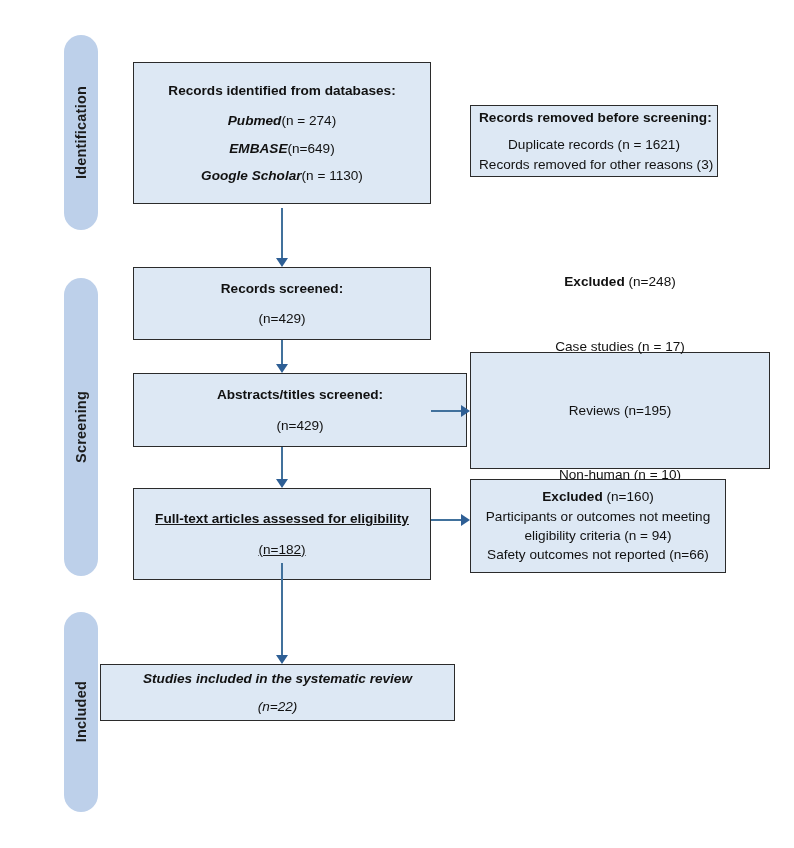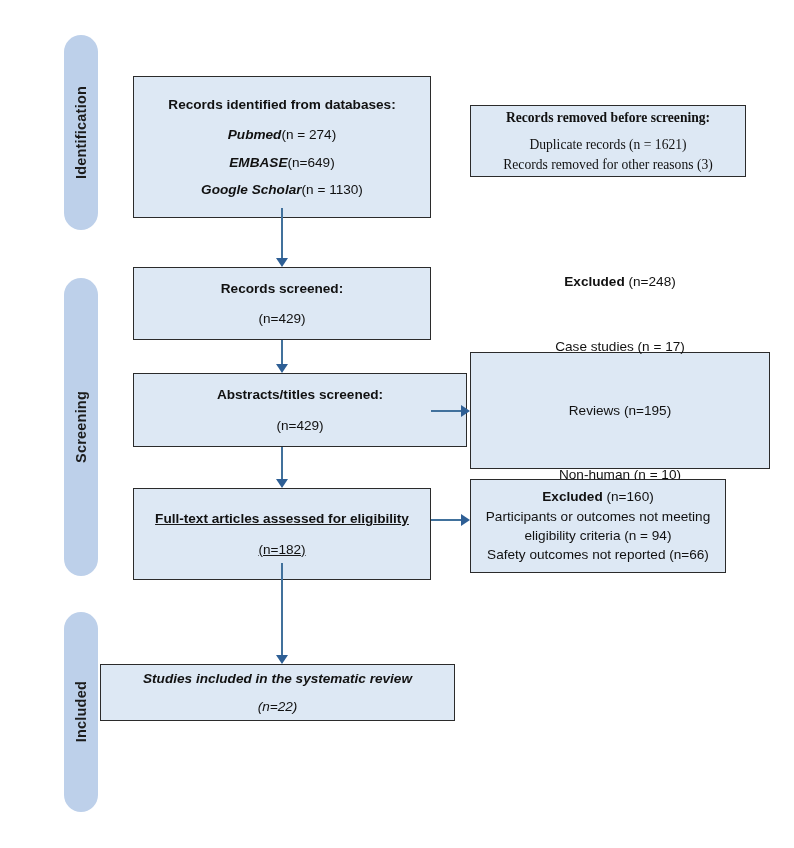--- a/index.html
+++ b/index.html
@@ -107,34 +107,34 @@
   </div>
 
   <div class="stage-bar" style="left:64px; top:278px; width:34px; height:298px;">
     <span class="stage-label">Screening</span>
   </div>
 
   <div class="stage-bar" style="left:64px; top:612px; width:34px; height:200px;">
     <span class="stage-label">Included</span>
   </div>
 
-  <div class="box" style="left:133px; top:76px; width:298px; height:142px;">
+  <div class="box" style="left:133px; top:62px; width:298px; height:142px;">
     <span class="ln bold">Records identified from databases:</span>
     <span class="ln gap-md">
       <span class="em-bi">Pubmed</span><span>(n = 274)</span>
     </span>
     <span class="ln gap-lg">
       <span class="em-bi">EMBASE</span><span>(n=649)</span>
     </span>
     <span class="ln gap-lg">
       <span class="em-bi">Google Scholar</span><span>(n = 1130)</span>
     </span>
   </div>
 
-  <div class="box" style="left:470px; top:105px; width:276px; height:72px;font-family:Liberation Serif, serif;">
+  <div class="box" style="left:470px; top:105px; width:248px; height:72px;">
     <span class="ln bold">Records removed before screening:</span>
     <span class="ln gap-sm">Duplicate records  (n = 1621)</span>
     <span class="ln">Records removed for other reasons (3)</span>
   </div>
 
   <div class="box" style="left:133px; top:267px; width:298px; height:73px;">
     <span class="ln bold">Records screened:</span>
     <span class="ln gap-md">(n=429)</span>
   </div>
 

